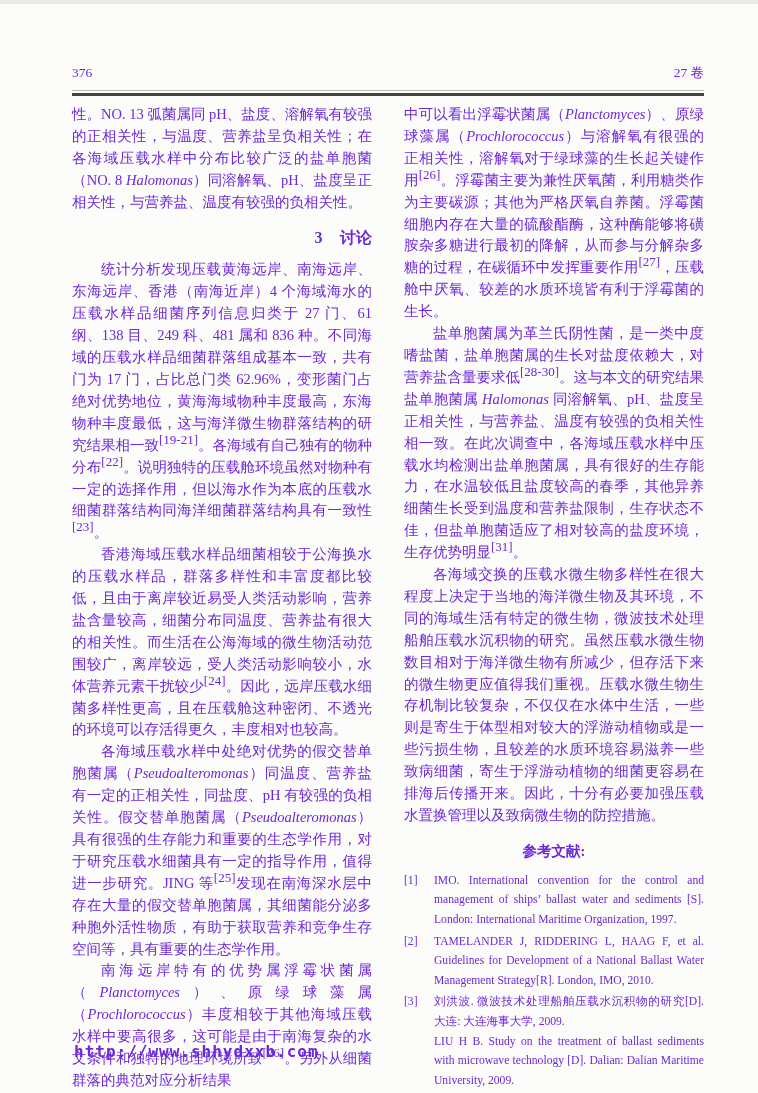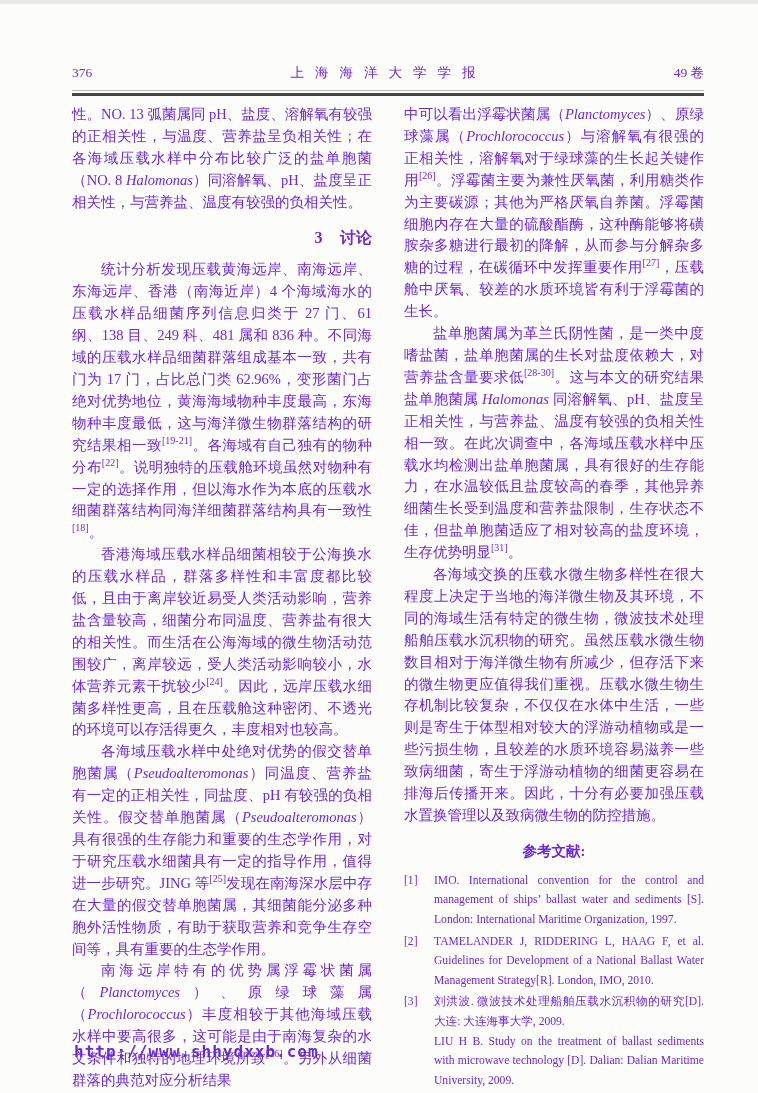--- a/index.html
+++ b/index.html
@@ -20,21 +20,21 @@
     border-top:1px solid #b8b8b4;border-bottom:3px solid #454543;
   }
   
   .columns{
     position:absolute;top:100px;left:72px;right:54px;
     display:flex;gap:32px;font-family:Liberation Serif, serif;
   }
   .col{width:50%;font-size:14.5px;line-height:21.9px;text-align:justify;}
   .col p{margin:0;}
   p.indent{text-indent:2em;}
-  sup{font-size:10px;line-height:0;}
+  sup{font-size:13px;line-height:0;}
   i{font-style:italic;}
   .section-heading{
     font-weight:bold;font-size:16px;margin:13px 0 11px;text-align:right;
   }
   .section-number{margin-right:1.1em;}
   
   .refs-heading{
     font-weight:bold;font-size:14.5px;margin:14px 0 8px;text-align:center;
   }
   .ref-item{display:flex;font-size:11.6px;line-height:19.6px;margin-bottom:2px;}
@@ -47,33 +47,32 @@
     font-weight:bold;font-size:16px;letter-spacing:1px;
   }
 </style>
 </head>
 <body>
 
 <div class="page">
 
   <div class="header">
     <span>376</span>
-    <span class="journal-title">上海海洋大学学报</span>
-    <span>49 卷</span>
+    <span>27 卷</span>
   </div>
   <div class="header-rule"></div>
 
   <div class="columns">
 
     <div class="col">
       <p>性。NO. 13 弧菌属同 pH、盐度、溶解氧有较强的正相关性，与温度、营养盐呈负相关性；在各海域压载水样中分布比较广泛的盐单胞菌（NO. 8 <i>Halomonas</i>）同溶解氧、pH、盐度呈正相关性，与营养盐、温度有较强的负相关性。</p>
       <div class="section-heading">
         <span class="section-number">3</span><span>讨论</span>
       </div>
-      <p class="indent">统计分析发现压载黄海远岸、南海远岸、东海远岸、香港（南海近岸）4 个海域海水的压载水样品细菌序列信息归类于 27 门、61 纲、138 目、249 科、481 属和 836 种。不同海域的压载水样品细菌群落组成基本一致，共有门为 17 门，占比总门类 62.96%，变形菌门占绝对优势地位，黄海海域物种丰度最高，东海物种丰度最低，这与海洋微生物群落结构的研究结果相一致<sup>[19-21]</sup>。各海域有自己独有的物种分布<sup>[22]</sup>。说明独特的压载舱环境虽然对物种有一定的选择作用，但以海水作为本底的压载水细菌群落结构同海洋细菌群落结构具有一致性<sup>[18]</sup>。</p>
+      <p class="indent">统计分析发现压载黄海远岸、南海远岸、东海远岸、香港（南海近岸）4 个海域海水的压载水样品细菌序列信息归类于 27 门、61 纲、138 目、249 科、481 属和 836 种。不同海域的压载水样品细菌群落组成基本一致，共有门为 17 门，占比总门类 62.96%，变形菌门占绝对优势地位，黄海海域物种丰度最高，东海物种丰度最低，这与海洋微生物群落结构的研究结果相一致<sup>[19-21]</sup>。各海域有自己独有的物种分布<sup>[22]</sup>。说明独特的压载舱环境虽然对物种有一定的选择作用，但以海水作为本底的压载水细菌群落结构同海洋细菌群落结构具有一致性<sup>[23]</sup>。</p>
       <p class="indent">香港海域压载水样品细菌相较于公海换水的压载水样品，群落多样性和丰富度都比较低，且由于离岸较近易受人类活动影响，营养盐含量较高，细菌分布同温度、营养盐有很大的相关性。而生活在公海海域的微生物活动范围较广，离岸较远，受人类活动影响较小，水体营养元素干扰较少<sup>[24]</sup>。因此，远岸压载水细菌多样性更高，且在压载舱这种密闭、不透光的环境可以存活得更久，丰度相对也较高。</p>
       <p class="indent">各海域压载水样中处绝对优势的假交替单胞菌属（<i>Pseudoalteromonas</i>）同温度、营养盐有一定的正相关性，同盐度、pH 有较强的负相关性。假交替单胞菌属（<i>Pseudoalteromonas</i>）具有很强的生存能力和重要的生态学作用，对于研究压载水细菌具有一定的指导作用，值得进一步研究。JING 等<sup>[25]</sup>发现在南海深水层中存在大量的假交替单胞菌属，其细菌能分泌多种胞外活性物质，有助于获取营养和竞争生存空间等，具有重要的生态学作用。</p>
       <p class="indent">南海远岸特有的优势属浮霉状菌属（<i>Planctomyces</i>）、原绿球藻属（<i>Prochlorococcus</i>）丰度相较于其他海域压载水样中要高很多，这可能是由于南海复杂的水文条件和独特的地理环境所致<sup>[26]</sup>。另外从细菌群落的典范对应分析结果</p>
     </div>
 
     <div class="col">
       <p>中可以看出浮霉状菌属（<i>Planctomyces</i>）、原绿球藻属（<i>Prochlorococcus</i>）与溶解氧有很强的正相关性，溶解氧对于绿球藻的生长起关键作用<sup>[26]</sup>。浮霉菌主要为兼性厌氧菌，利用糖类作为主要碳源；其他为严格厌氧自养菌。浮霉菌细胞内存在大量的硫酸酯酶，这种酶能够将磺胺杂多糖进行最初的降解，从而参与分解杂多糖的过程，在碳循环中发挥重要作用<sup>[27]</sup>，压载舱中厌氧、较差的水质环境皆有利于浮霉菌的生长。</p>
       <p class="indent">盐单胞菌属为革兰氏阴性菌，是一类中度嗜盐菌，盐单胞菌属的生长对盐度依赖大，对营养盐含量要求低<sup>[28-30]</sup>。这与本文的研究结果盐单胞菌属 <i>Halomonas</i> 同溶解氧、pH、盐度呈正相关性，与营养盐、温度有较强的负相关性相一致。在此次调查中，各海域压载水样中压载水均检测出盐单胞菌属，具有很好的生存能力，在水温较低且盐度较高的春季，其他异养细菌生长受到温度和营养盐限制，生存状态不佳，但盐单胞菌适应了相对较高的盐度环境，生存优势明显<sup>[31]</sup>。</p>
       <p class="indent">各海域交换的压载水微生物多样性在很大程度上决定于当地的海洋微生物及其环境，不同的海域生活有特定的微生物，微波技术处理船舶压载水沉积物的研究。虽然压载水微生物数目相对于海洋微生物有所减少，但存活下来的微生物更应值得我们重视。压载水微生物生存机制比较复杂，不仅仅在水体中生活，一些则是寄生于体型相对较大的浮游动植物或是一些污损生物，且较差的水质环境容易滋养一些致病细菌，寄生于浮游动植物的细菌更容易在排海后传播开来。因此，十分有必要加强压载水置换管理以及致病微生物的防控措施。</p>
       <div class="refs-heading">参考文献:</div>

